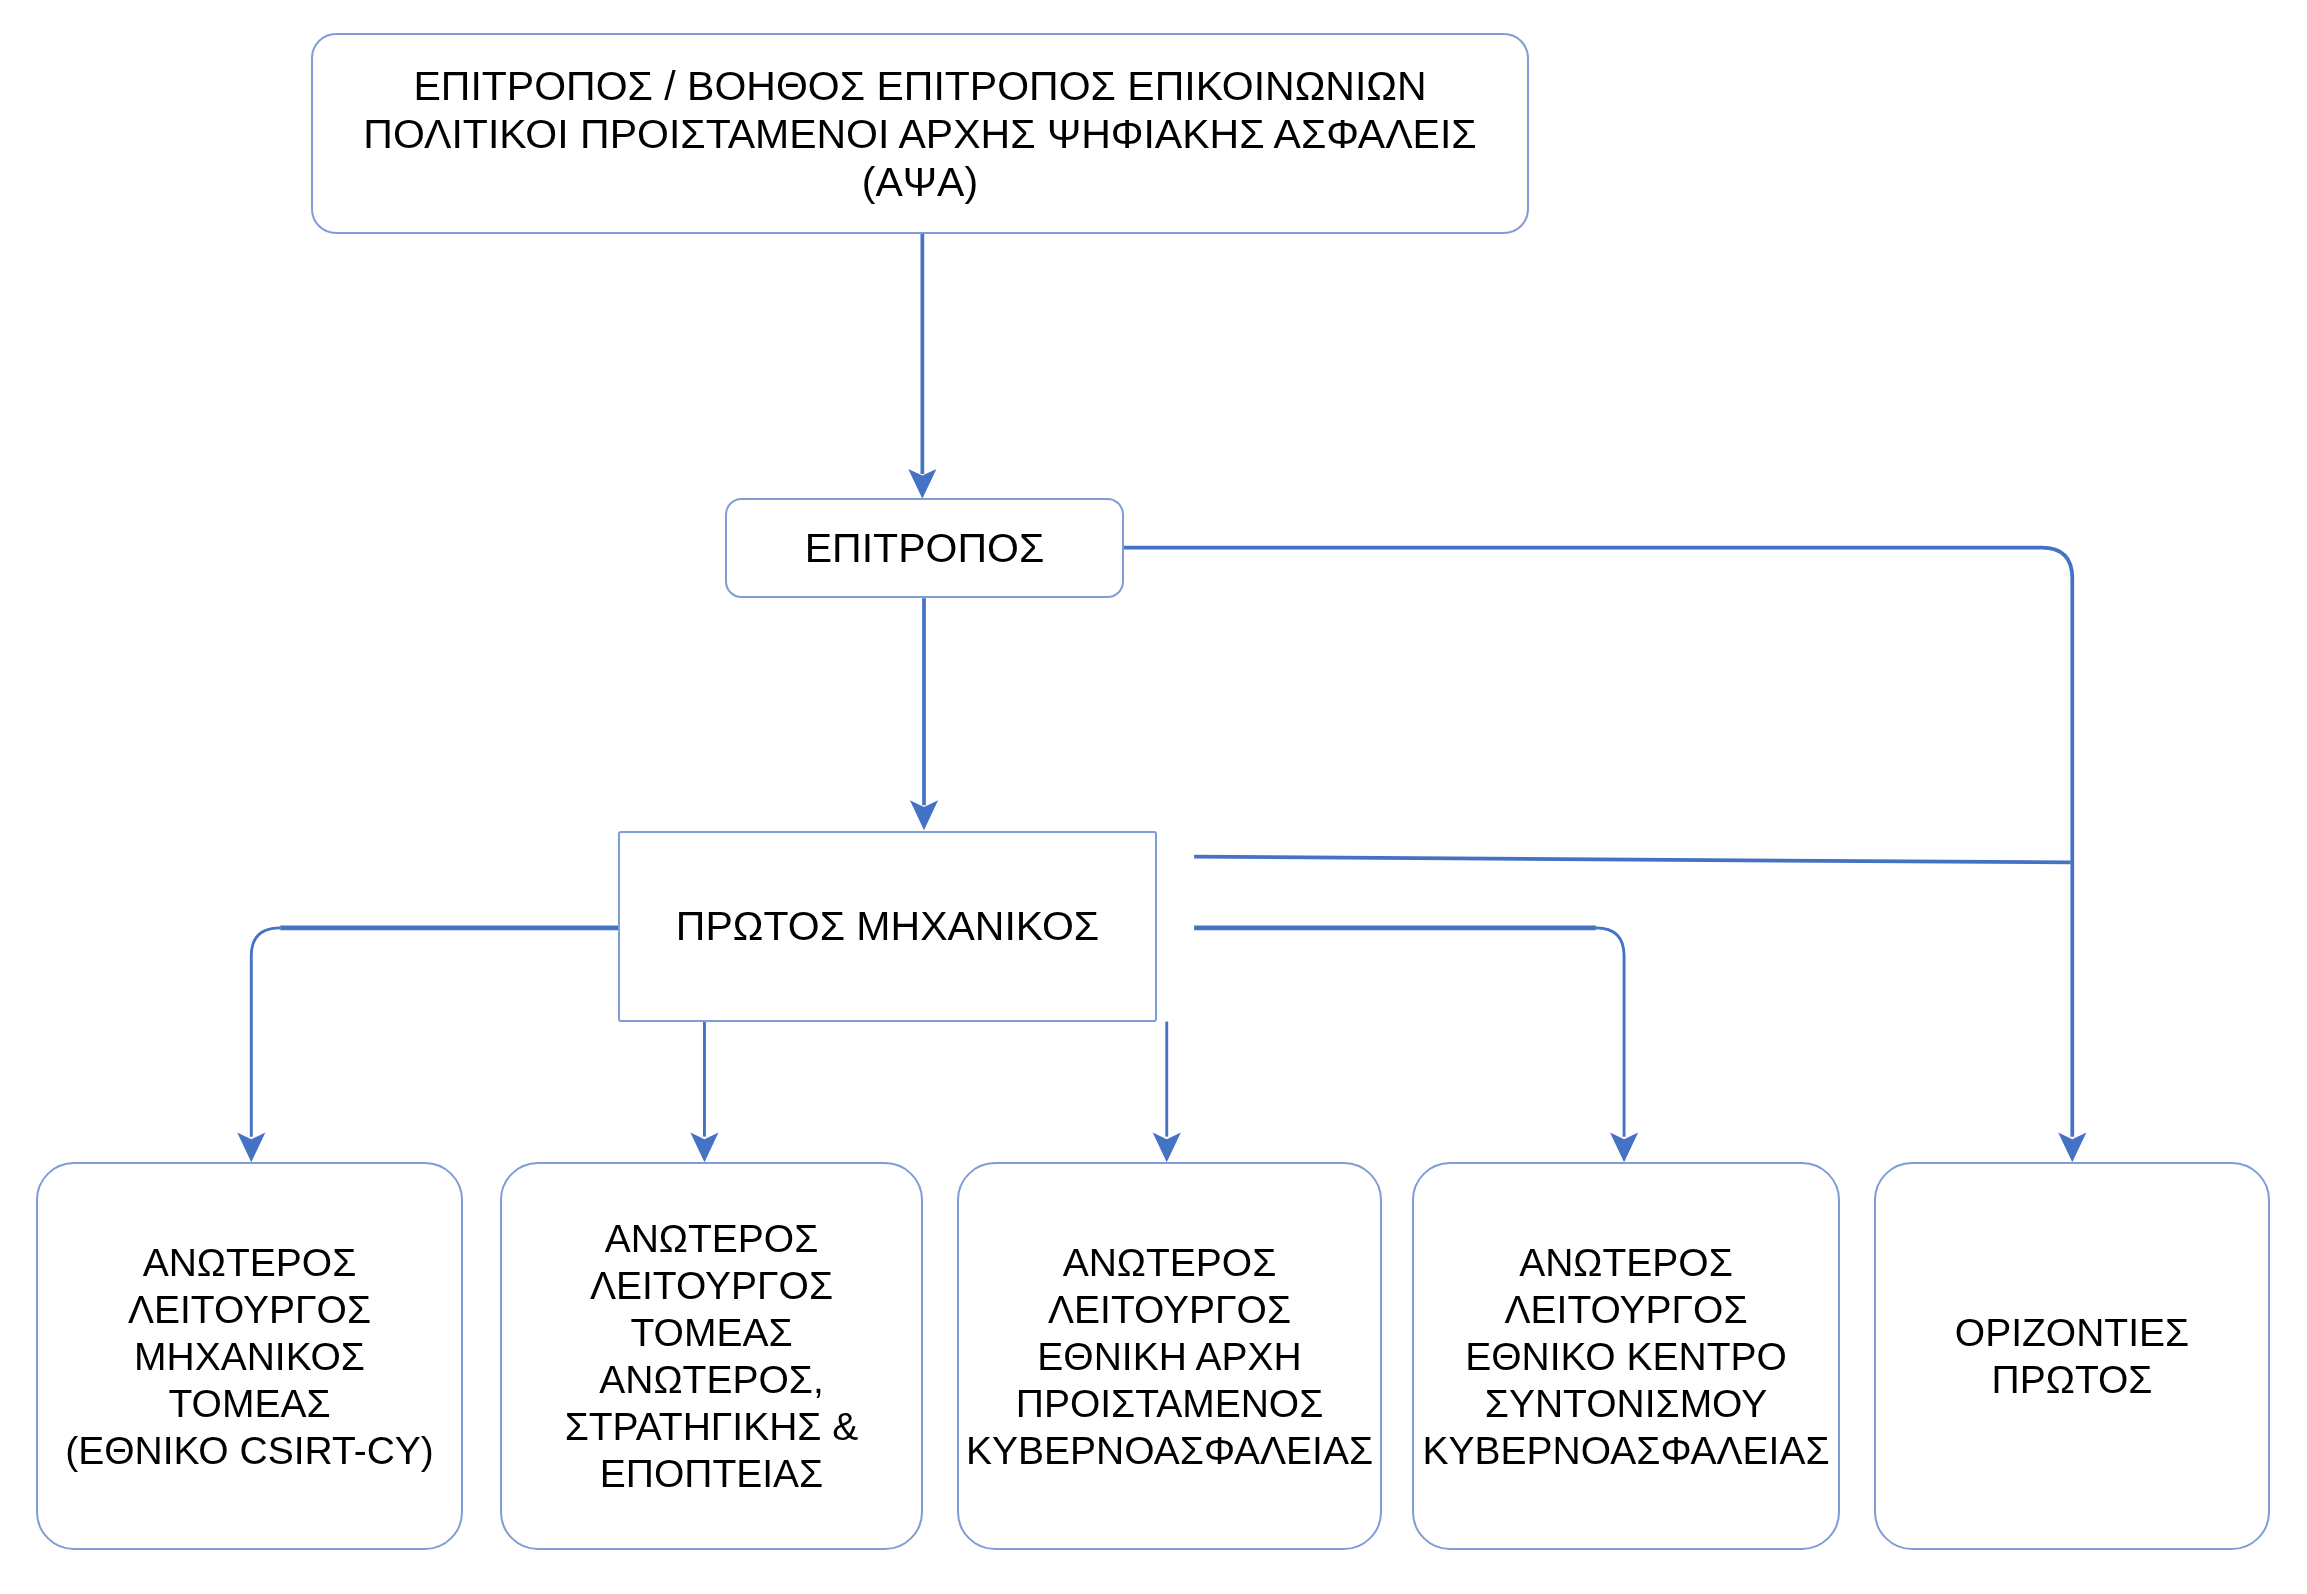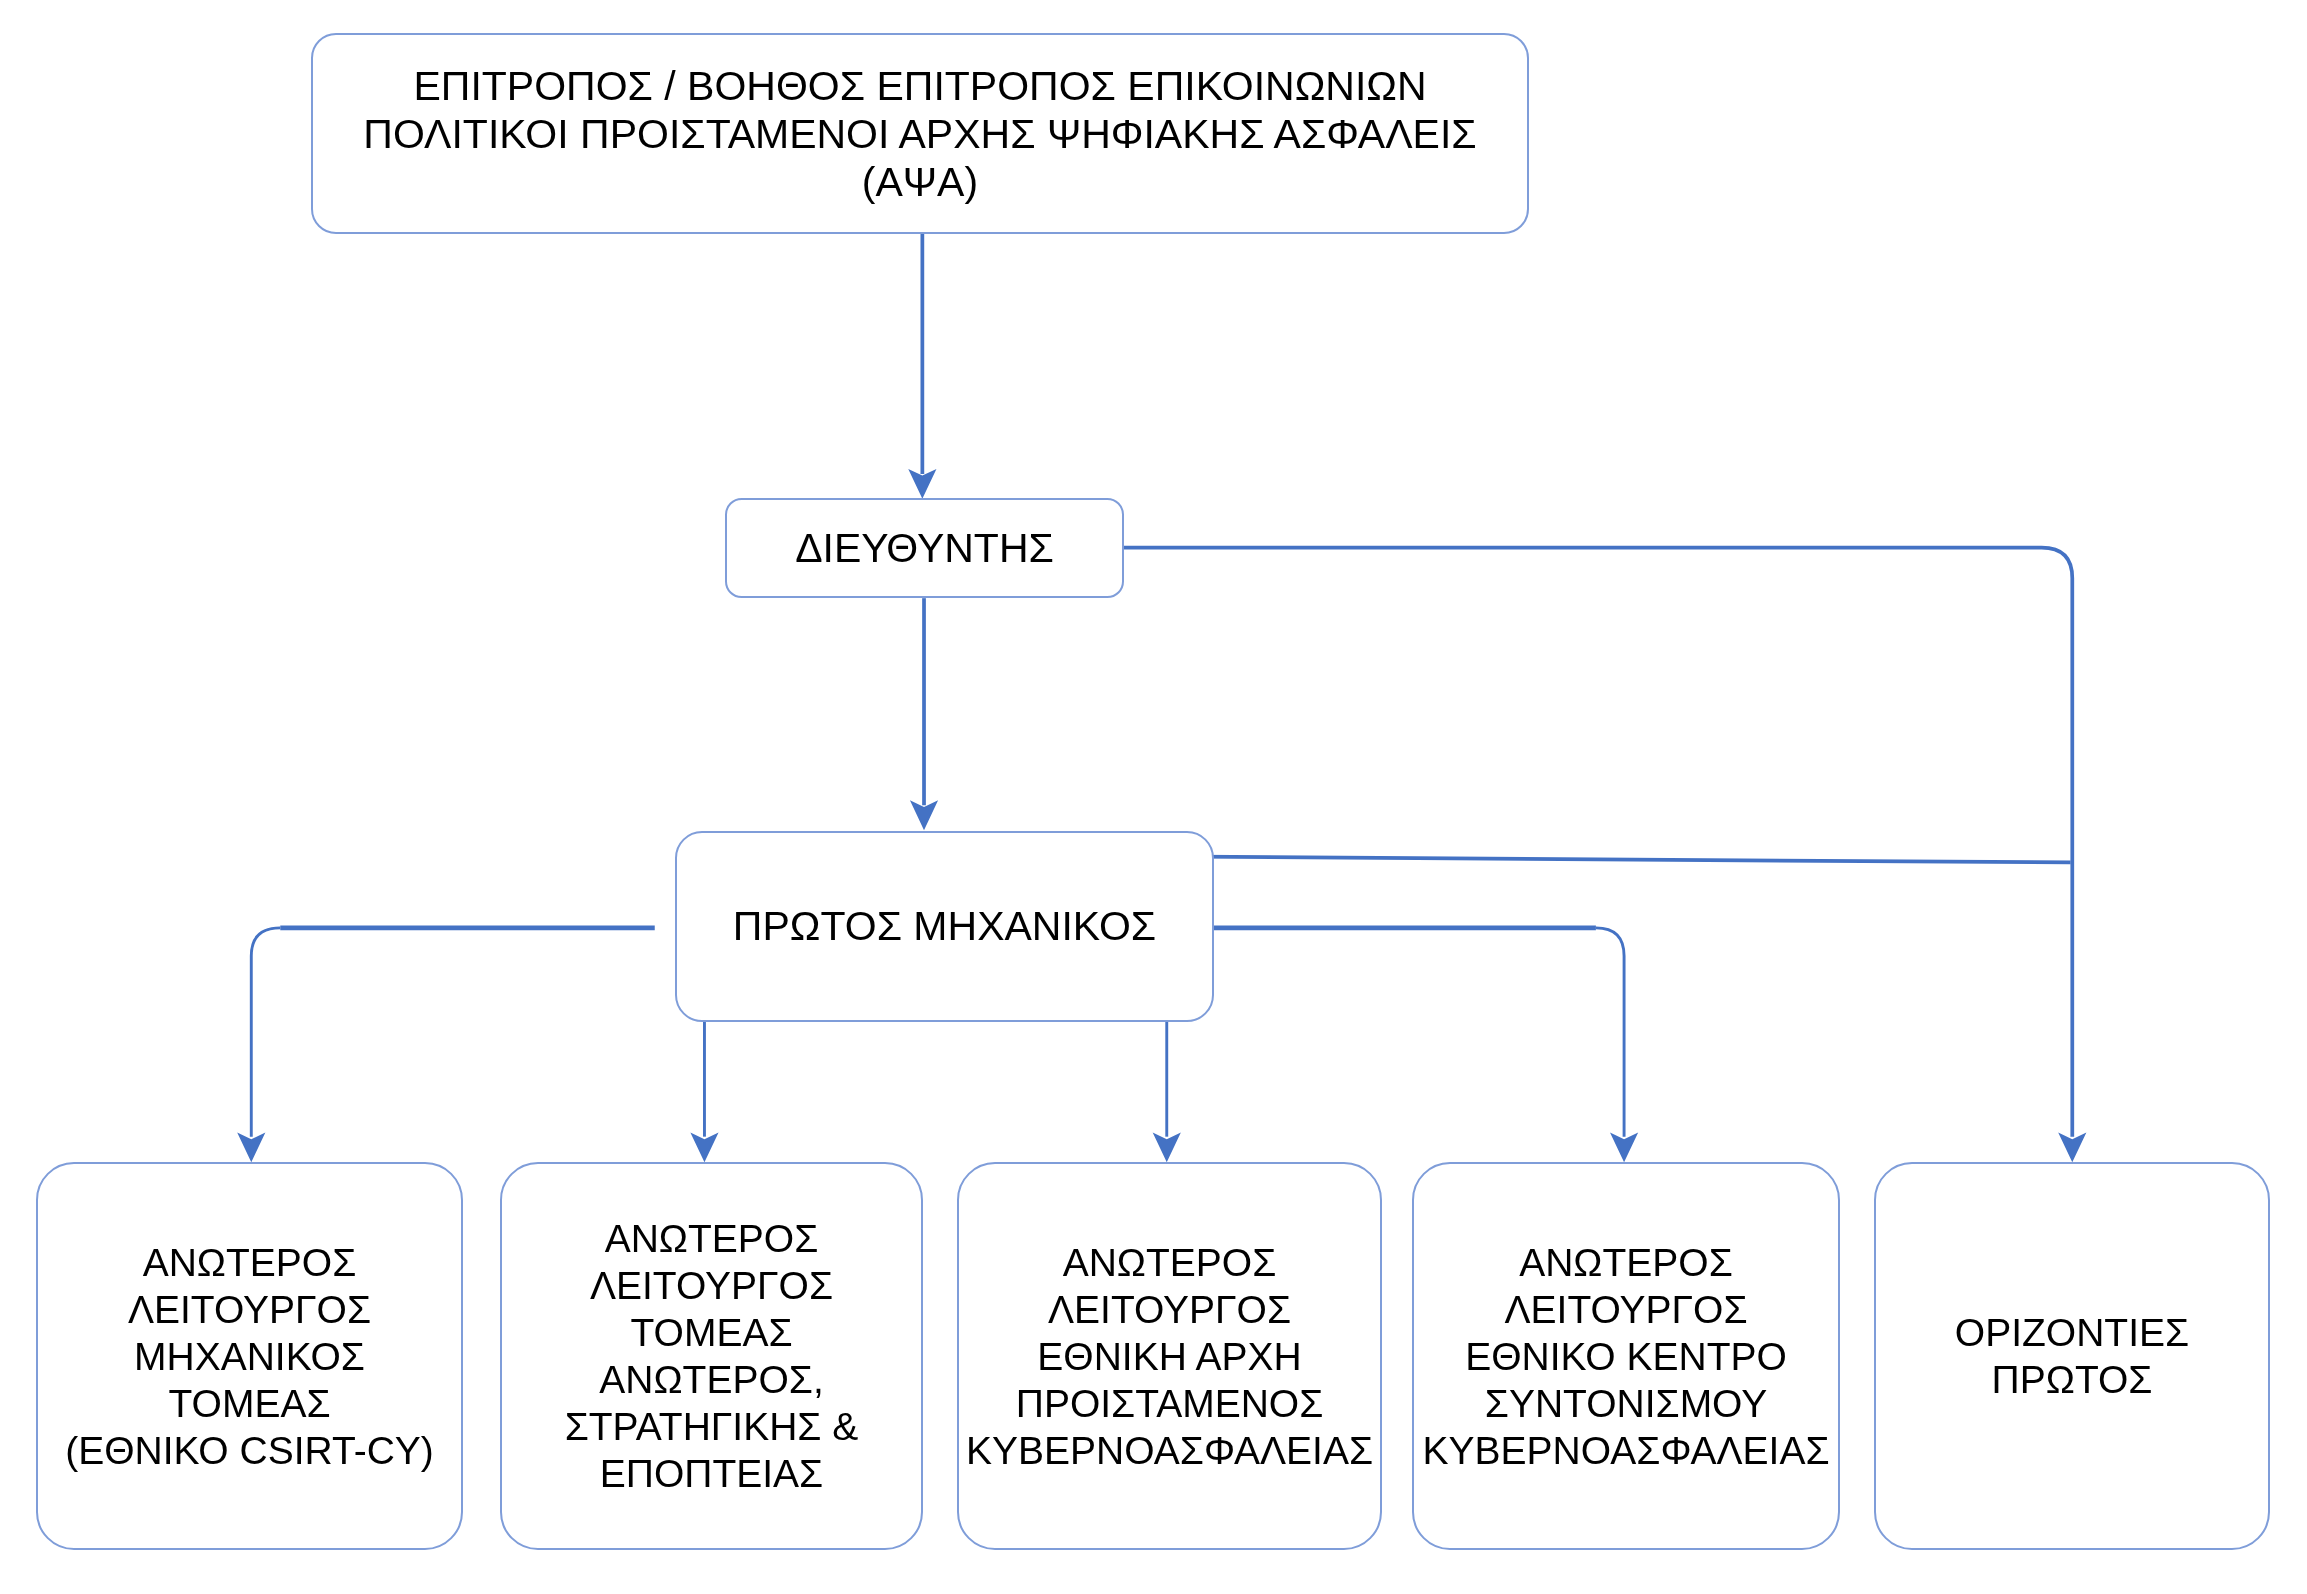--- a/index.html
+++ b/index.html
@@ -49,23 +49,23 @@
   
   .node-director {
     left: 725px; top: 498px;
     width: 399px; height: 100px;
     border-radius: 16.6px;
     font-size: 41px;
     line-height: 46px;
   }
   
   .node-chief {
-    left: 675px; top: 831px;
+    left: 618px; top: 831px;
     width: 539px; height: 191px;
-    border-radius: 27px;
+    border-radius: 3px;
     font-size: 41px;
     line-height: 51px;
   }
   
   .node-unit {
     top: 1162px;
     height: 388px;
     border-radius: 38px;
     font-size: 39px;
     line-height: 47px;
@@ -120,21 +120,21 @@
 
   <div class="node node-root">
     <div class="label">
         <div>ΕΠΙΤΡΟΠΟΣ / ΒΟΗΘΟΣ ΕΠΙΤΡΟΠΟΣ ΕΠΙΚΟΙΝΩΝΙΩΝ</div>
         <div>ΠΟΛΙΤΙΚΟΙ ΠΡΟΙΣΤΑΜΕΝΟΙ ΑΡΧΗΣ ΨΗΦΙΑΚΗΣ ΑΣΦΑΛΕΙΣ (ΑΨΑ)</div>
       </div>
   </div>
 
   <div class="node node-director">
     <div class="label">
-        <div>ΔΙΕΥΘΥΝΤΗΣ</div>
+        <div>ΕΠΙΤΡΟΠΟΣ</div>
       </div>
   </div>
 
   <div class="node node-chief">
     <div class="label">
         <div>ΠΡΩΤΟΣ ΜΗΧΑΝΙΚΟΣ</div>
       </div>
   </div>
 
   <div class="node node-unit node-unit-1">

